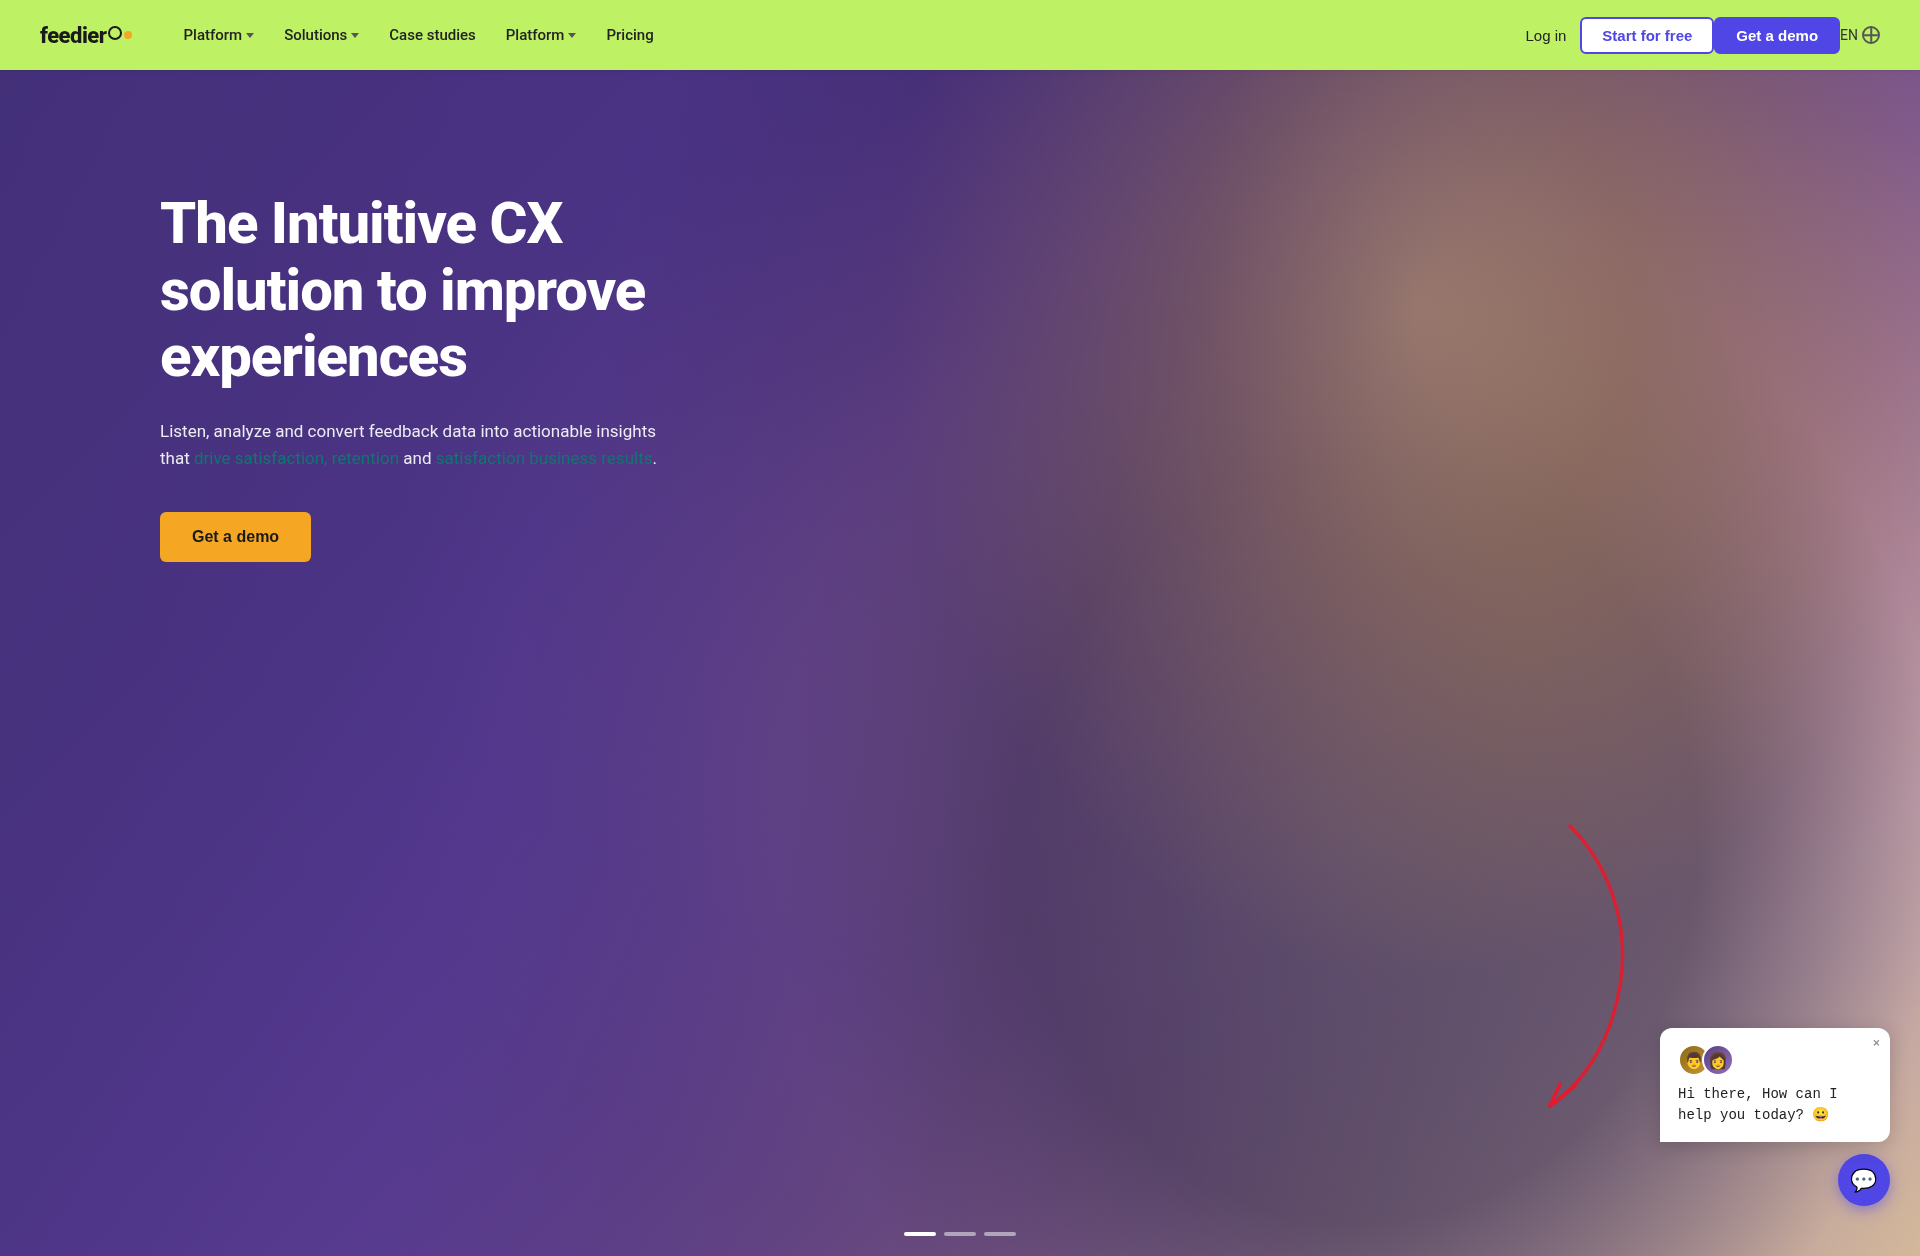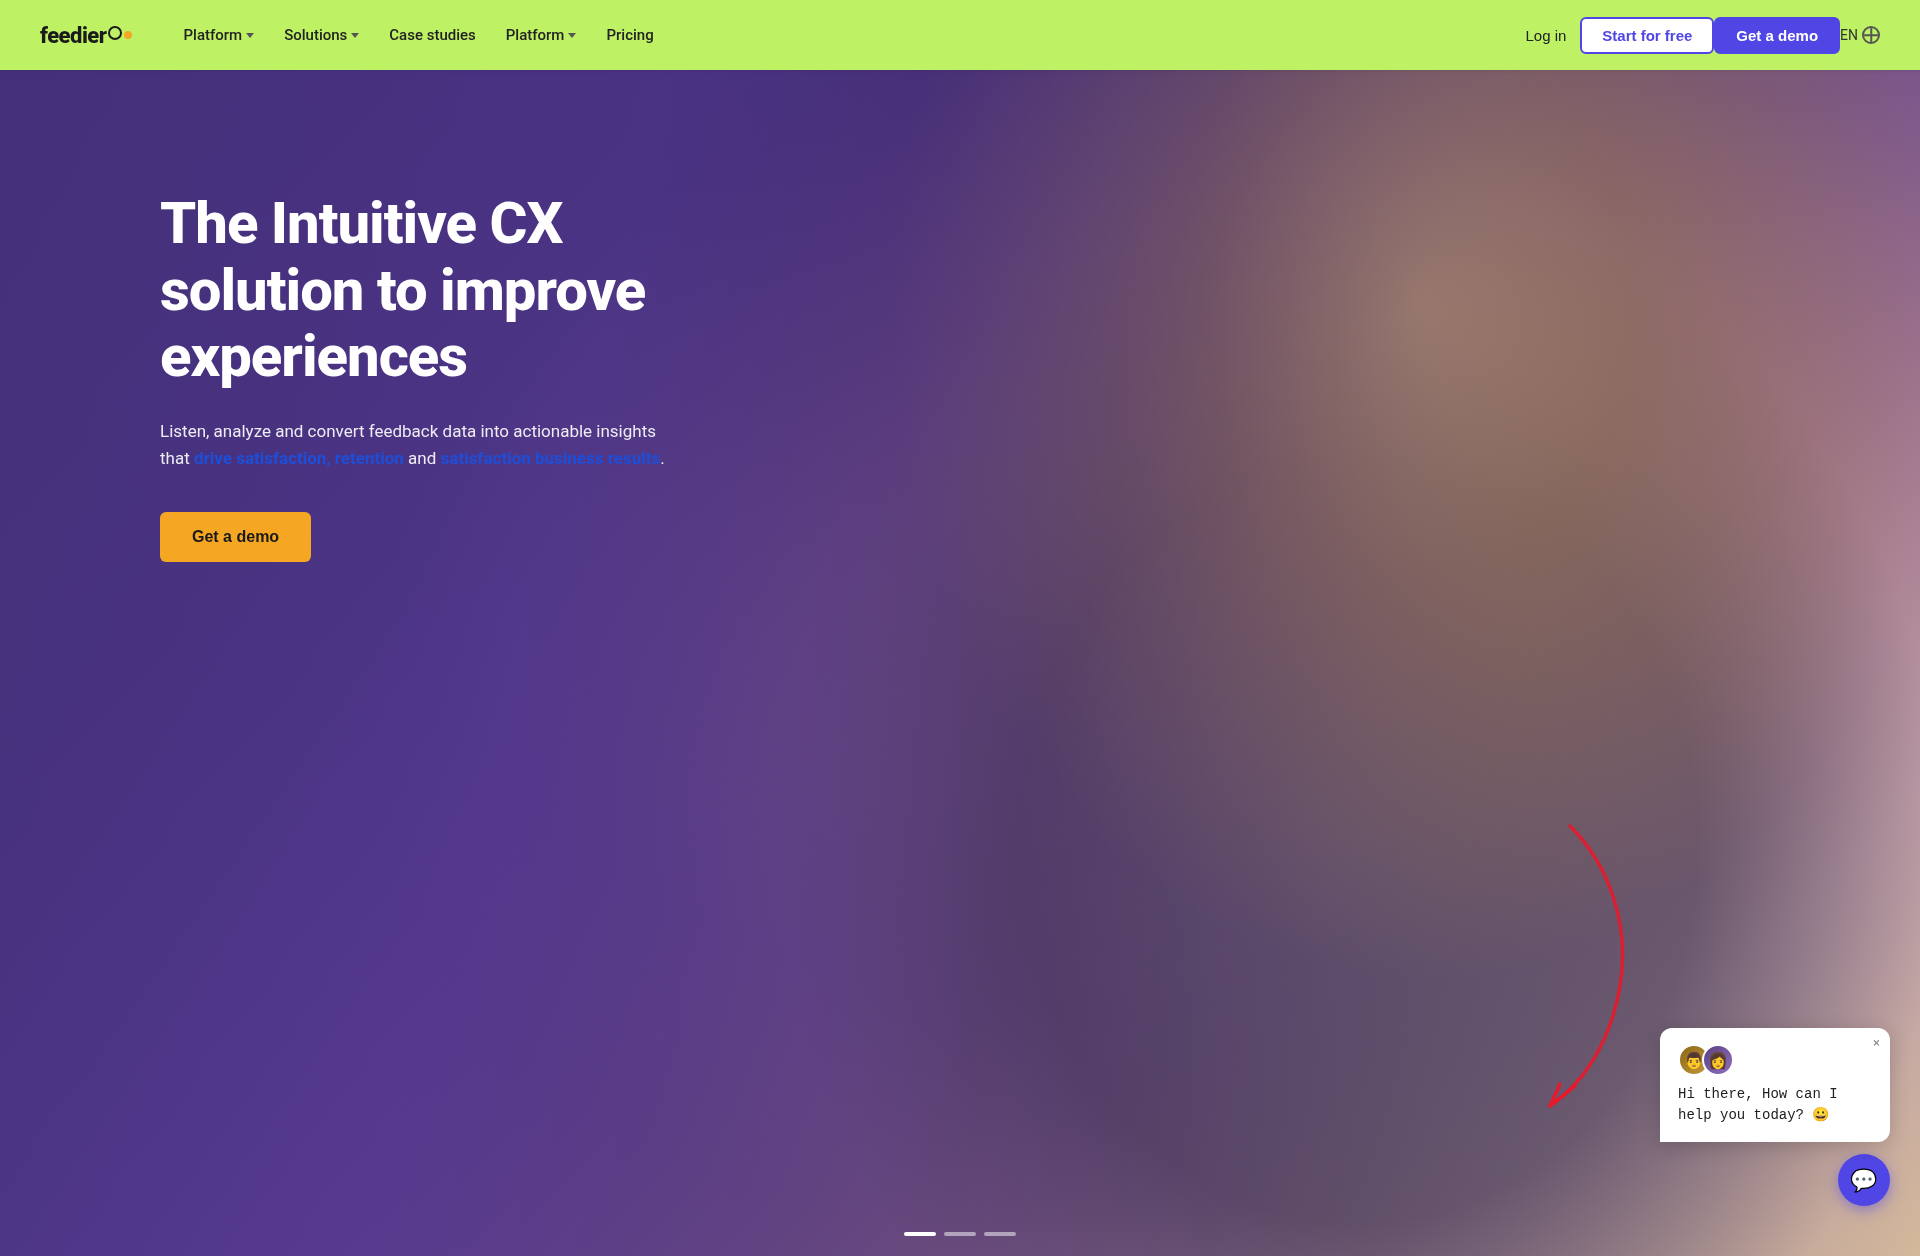--- a/index.html
+++ b/index.html
@@ -212,22 +212,22 @@
     }
     .hero-subtitle {
       font-size: 17px;
       color: rgba(255,255,255,0.9);
       line-height: 1.6;
       margin-bottom: 40px;
       max-width: 520px;
       font-weight: 400;
     }
     .hero-subtitle strong {
-      font-weight: 700;
-      color: #1d4ed8;
+      font-weight: 400;
+      color: #0f766e;
     }
     .btn-demo-hero {
       display: inline-block;
       background: #f5a623;
       color: #1a1a1a;
       font-size: 16px;
       font-weight: 700;
       padding: 16px 32px;
       border-radius: 6px;
       border: none;

